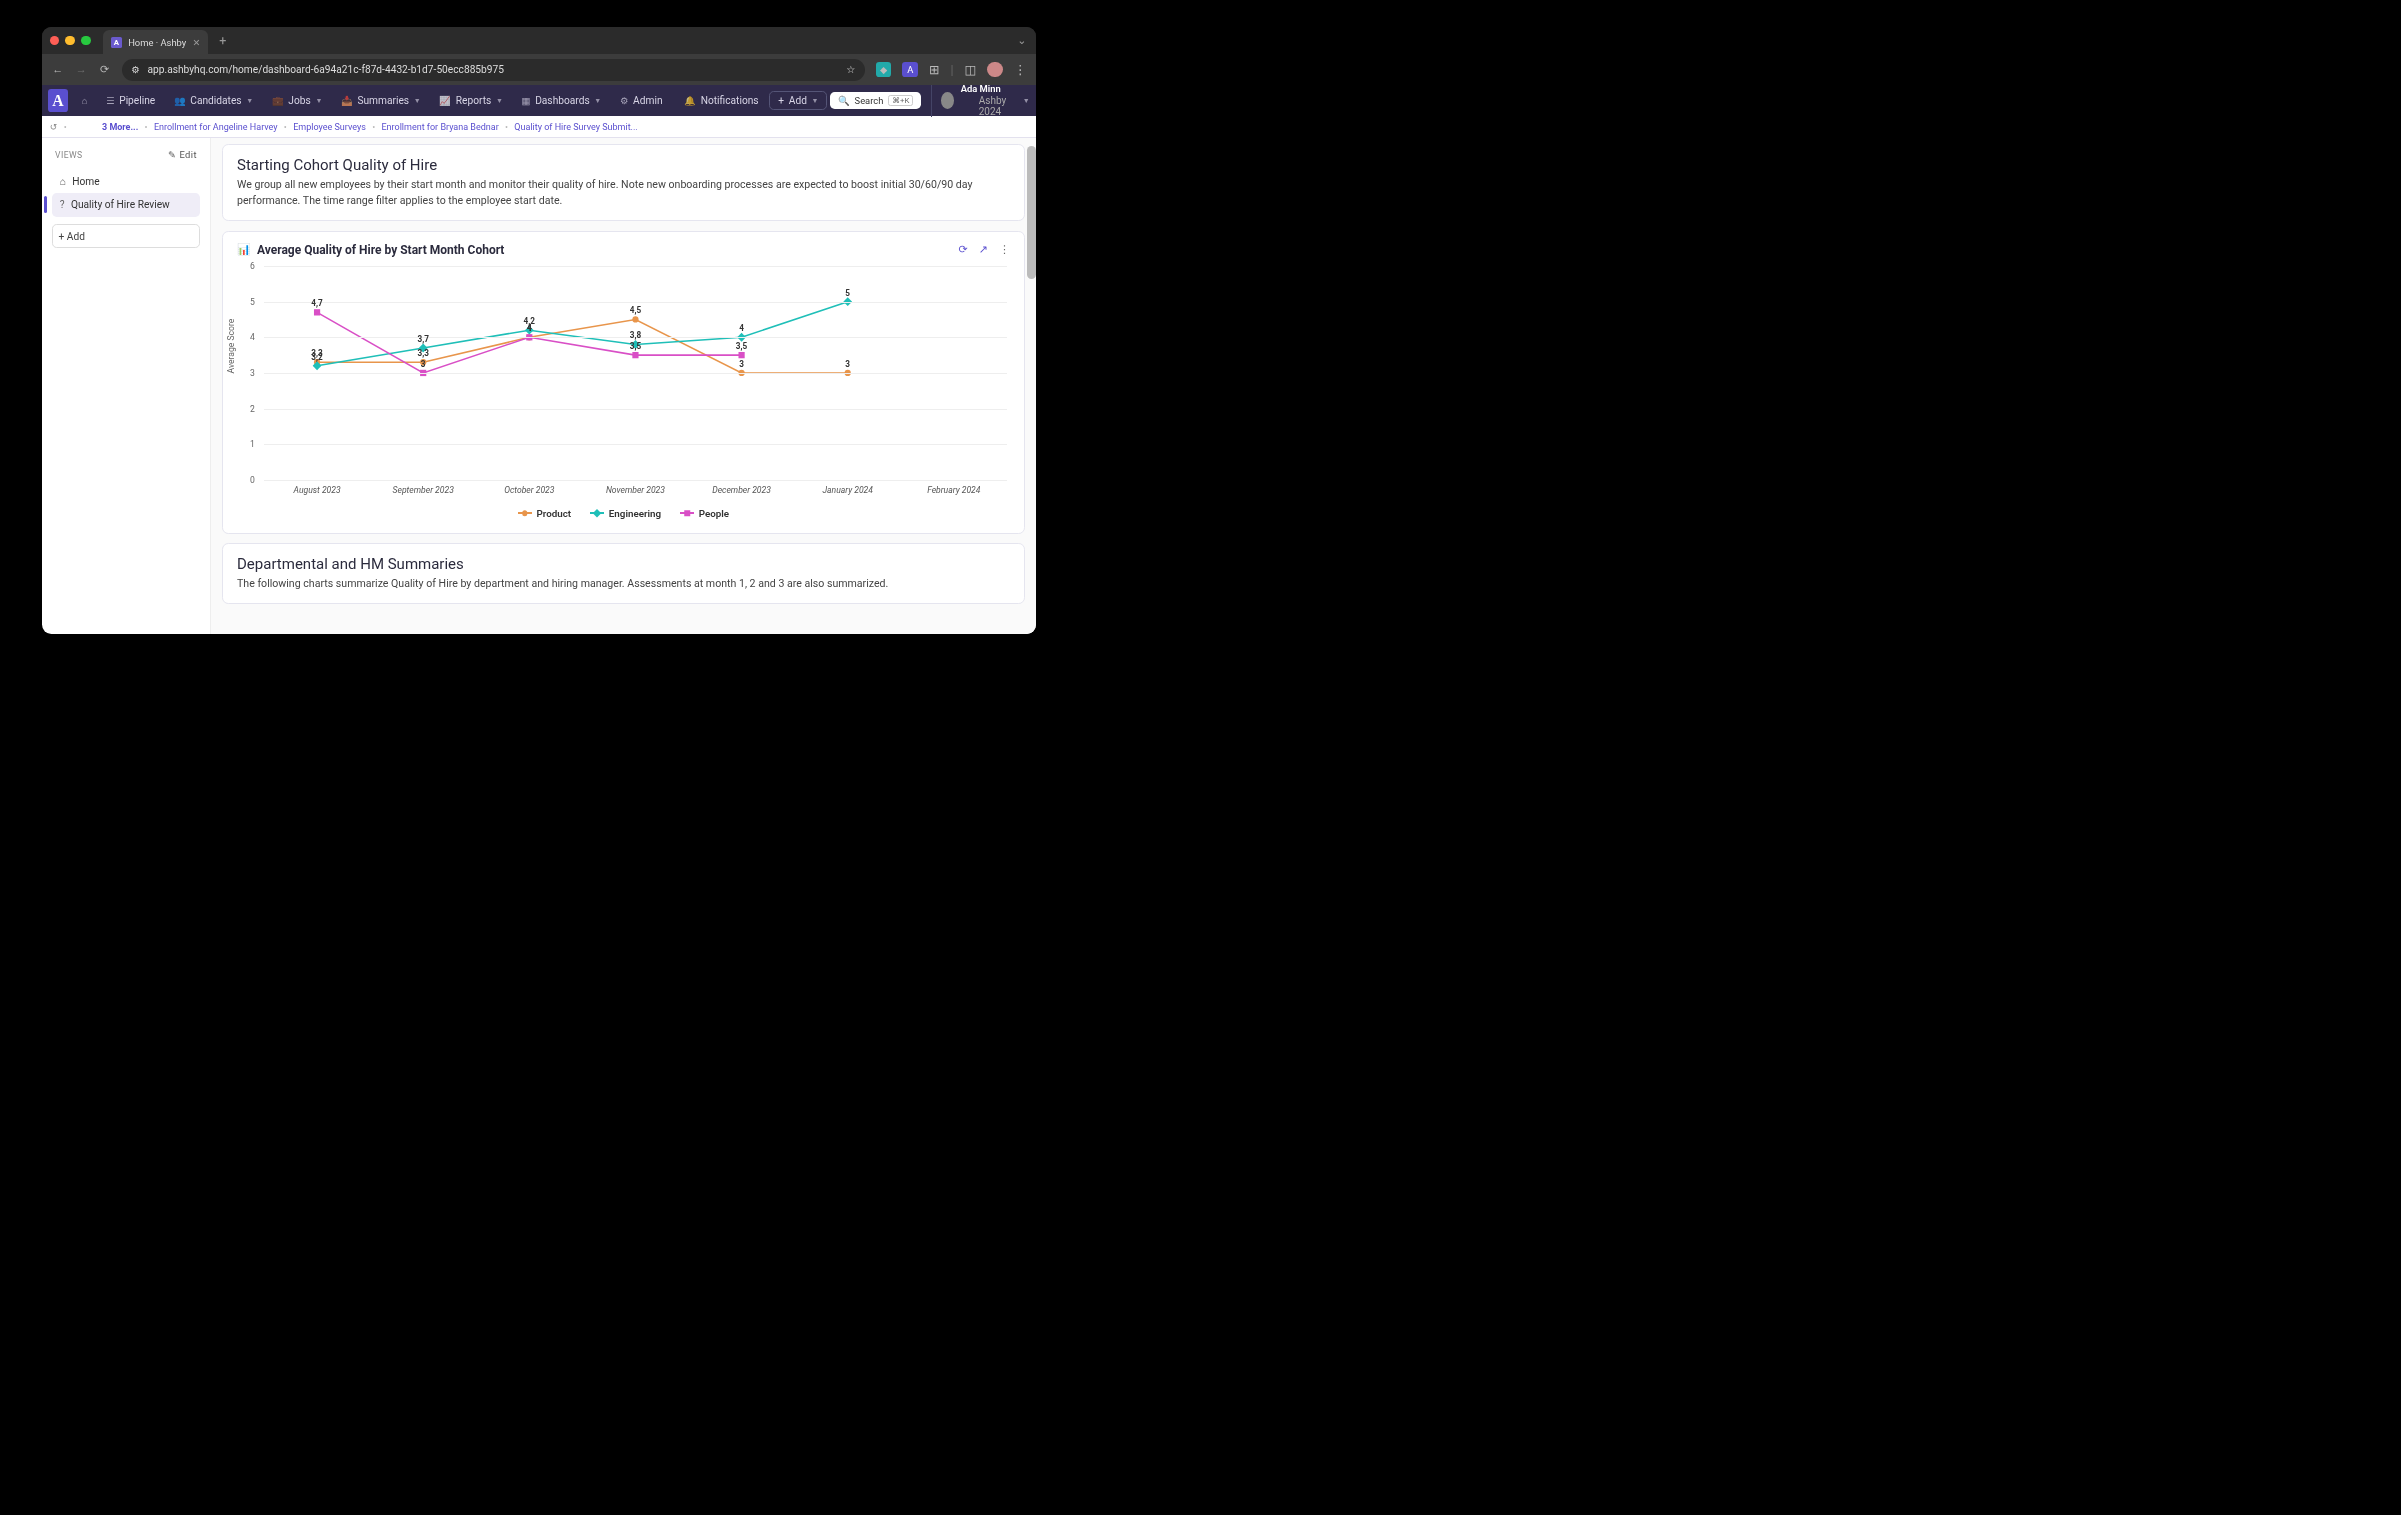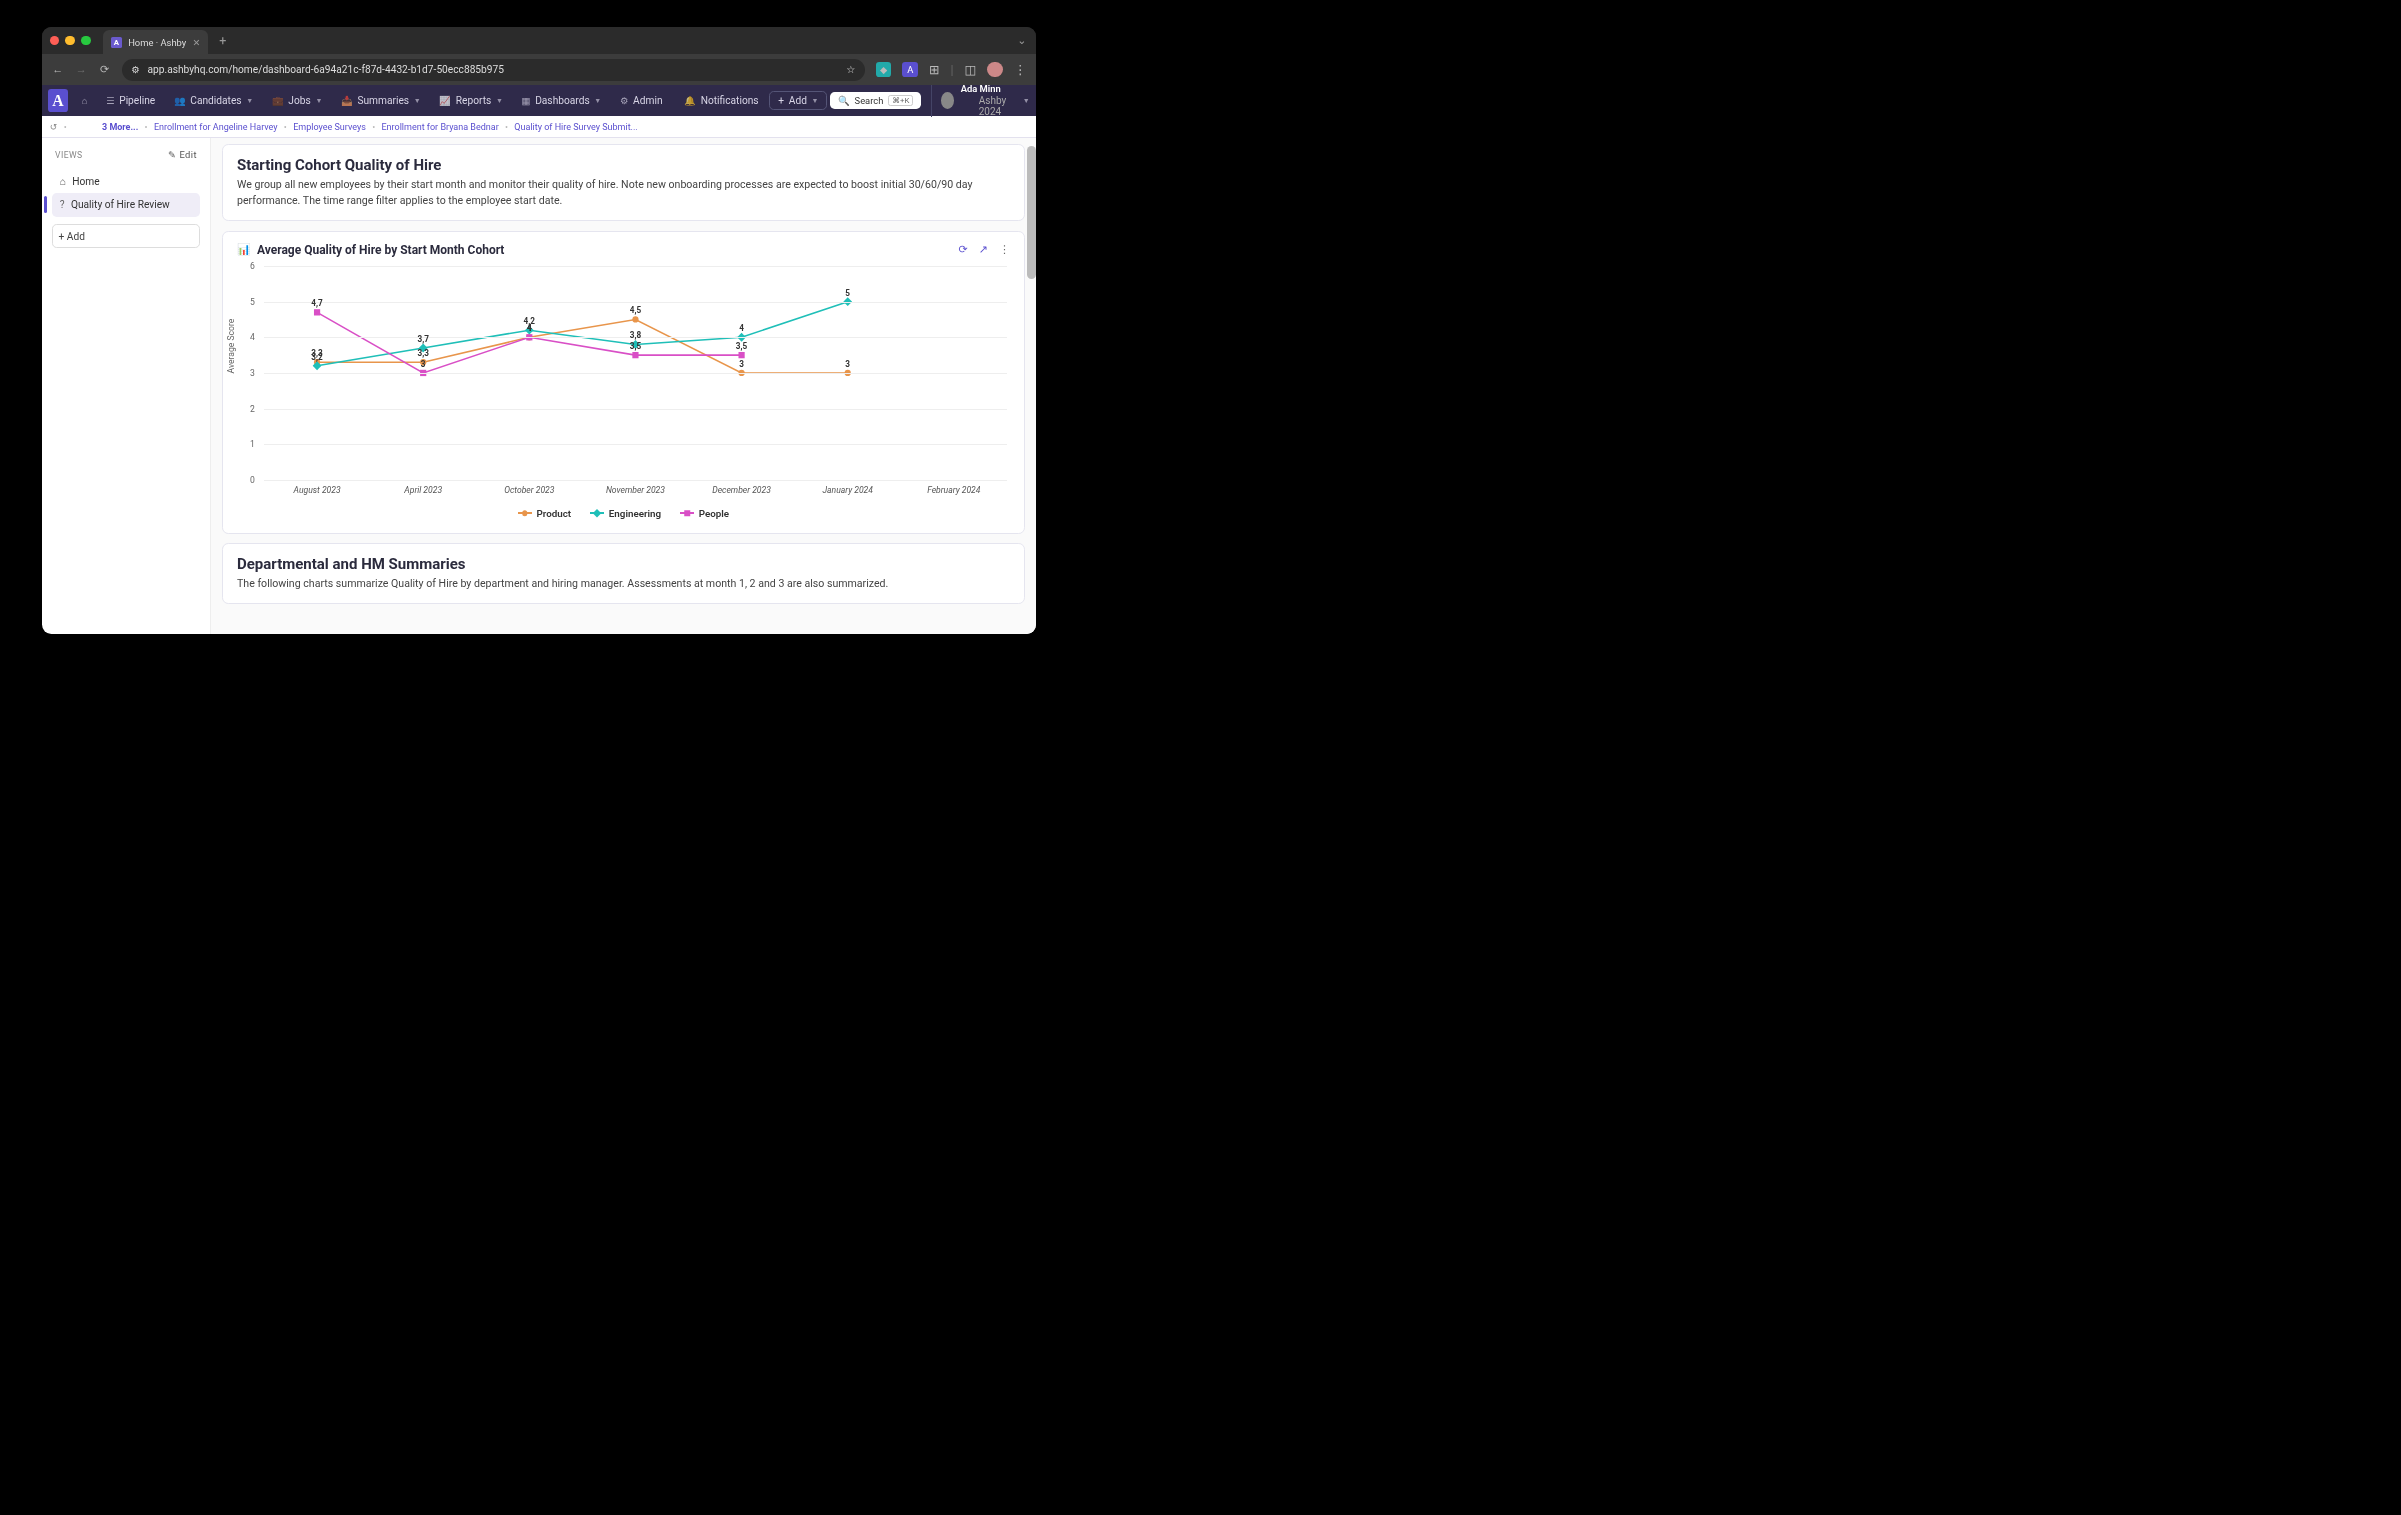--- a/index.html
+++ b/index.html
@@ -197,21 +197,21 @@
     background: #fafafa;
   }
   .card {
     background: #fff;
     border: 0.8px solid #e5e5ef;
     border-radius: 6.3px;
     padding: 11px 14px;
     margin-bottom: 9.4px;
   }
   .card-title {
-    font-size: 15px; font-weight: 700; color: #2b2b3d;
+    font-size: 15px; font-weight: 400; color: #2b2b3d;
     margin-bottom: 3.1px;
   }
   .card-desc {
     font-size: 10.6px; color: #444; line-height: 1.5;
   }
 
   .chart-header {
     display: flex; align-items: center; gap: 6.3px;
     margin-bottom: 3.1px;
   }
@@ -506,21 +506,21 @@
                 <div class="data-label" style="left: 64.2857%; top: 33.3333%;">4</div>
                 <div class="data-label" style="left: 78.5714%; top: 16.6667%;">5</div>
                 <div class="data-label" style="left: 7.14286%; top: 21.6667%;">4,7</div>
                 <div class="data-label" style="left: 21.4286%; top: 50%;">3</div>
                 <div class="data-label" style="left: 35.7143%; top: 33.3333%;">4</div>
                 <div class="data-label" style="left: 50%; top: 41.6667%;">3,5</div>
                 <div class="data-label" style="left: 64.2857%; top: 41.6667%;">3,5</div>
               </div>
             <div class="x-axis" id="x-axis">
                 <div class="x-tick">August 2023</div>
-                <div class="x-tick">April 2023</div>
+                <div class="x-tick">September 2023</div>
                 <div class="x-tick">October 2023</div>
                 <div class="x-tick">November 2023</div>
                 <div class="x-tick">December 2023</div>
                 <div class="x-tick">January 2024</div>
                 <div class="x-tick">February 2024</div>
               </div>
             <div class="legend" id="legend">
                 <div class="legend-item">
                   <div class="legend-marker circle" style="background: rgb(232, 149, 75);"></div>
                   <span>Product</span>

